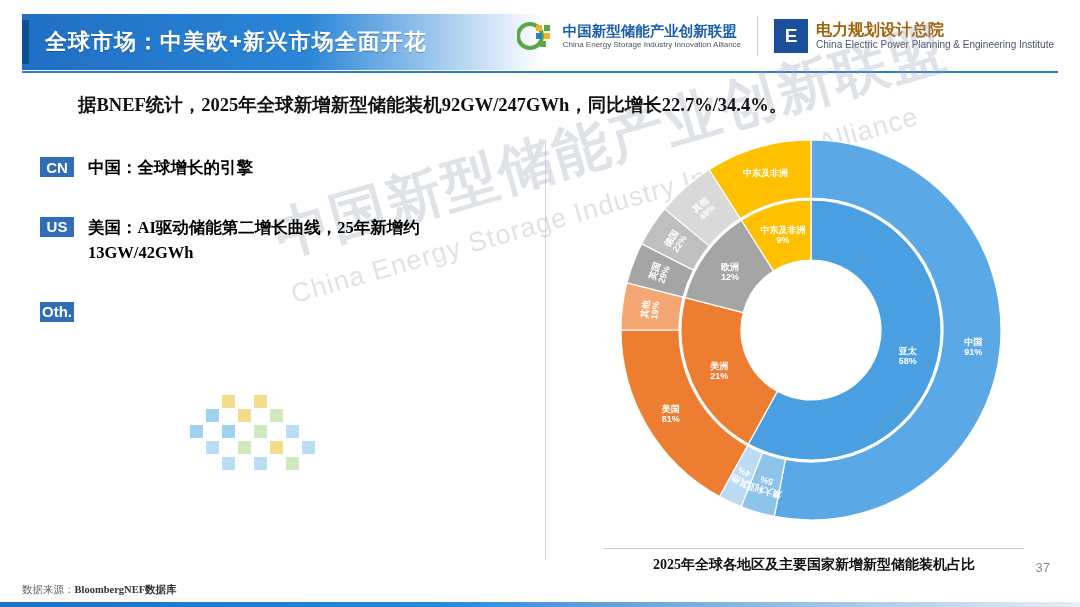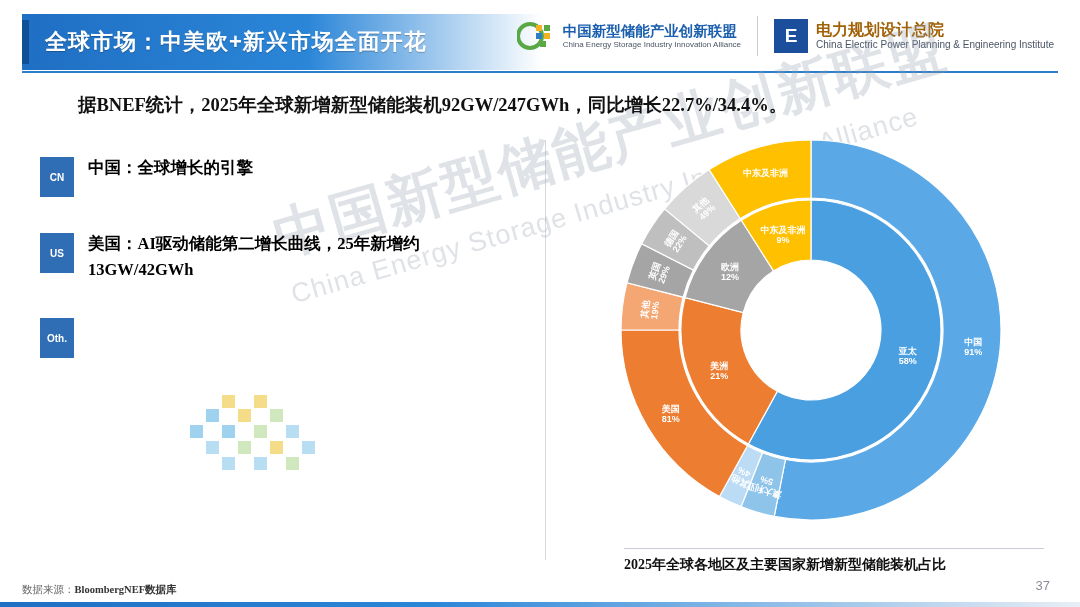--- a/index.html
+++ b/index.html
@@ -157,24 +157,24 @@
     width: 500px;
     z-index: 3;
   }
   .bullet {
     display: flex;
     align-items: flex-start;
     margin-bottom: 34px;
   }
   .badge {
     flex: 0 0 auto;
-    width: 34px; height: 40px;
+    width: 34px; height: 20px;
     background: #2f6db5;
     color: #ffffff;
-    font-size: 10px;
+    font-size: 15px;
     font-weight: bold;
     display: flex;
     align-items: center;
     justify-content: center;
     margin-right: 14px;
     margin-top: 2px;
   }
   .bullet-text {
     font-size: 16.5px;
     font-weight: bold;
@@ -223,22 +223,23 @@
   }
   .slice-label {
     font-size: 9px;
     font-family: "Liberation Sans", sans-serif;
     fill: #ffffff;
     text-anchor: middle;
     font-weight: bold;
   }
   #chart-caption {
     position: absolute;
-    left: 68px; top: 418px;
+    left: 48px; top: 418px;
     width: 420px;
+    text-align: center;
     font-size: 14px;
     font-weight: bold;
     color: #111111;
     font-family: "Liberation Serif", serif;
     border-top: 1px solid #c9ced6;
     padding-top: 7px;
   }
 
   
   #source {
@@ -246,21 +247,21 @@
     left: 22px; bottom: 10px;
     font-size: 10.5px;
     color: #333333;
     font-weight: bold;
     font-family: "Liberation Serif", serif;
     z-index: 3;
   }
   #source .label { color: #666; font-weight: normal; }
   #page-num {
     position: absolute;
-    right: 30px; bottom: 14px;
+    right: 30px; bottom: 32px;
     font-size: 13px;
     color: #8a8f97;
     z-index: 3;
   }
   #footer-bar {
     position: absolute;
     left: 0; bottom: 0;
     width: 1080px; height: 5px;
     background: linear-gradient(90deg,#1f6fc4 0%, #2b86d8 40%, #e8eef5 100%);
   }

